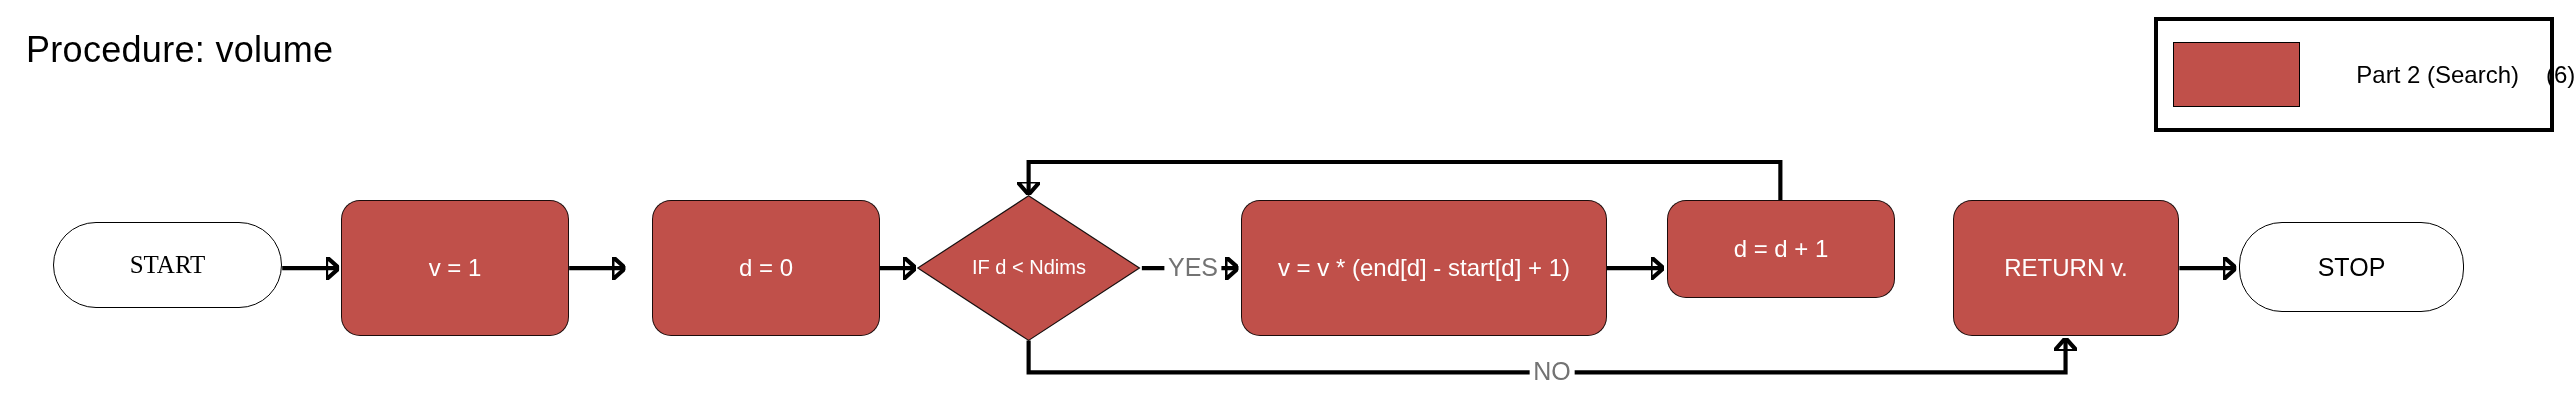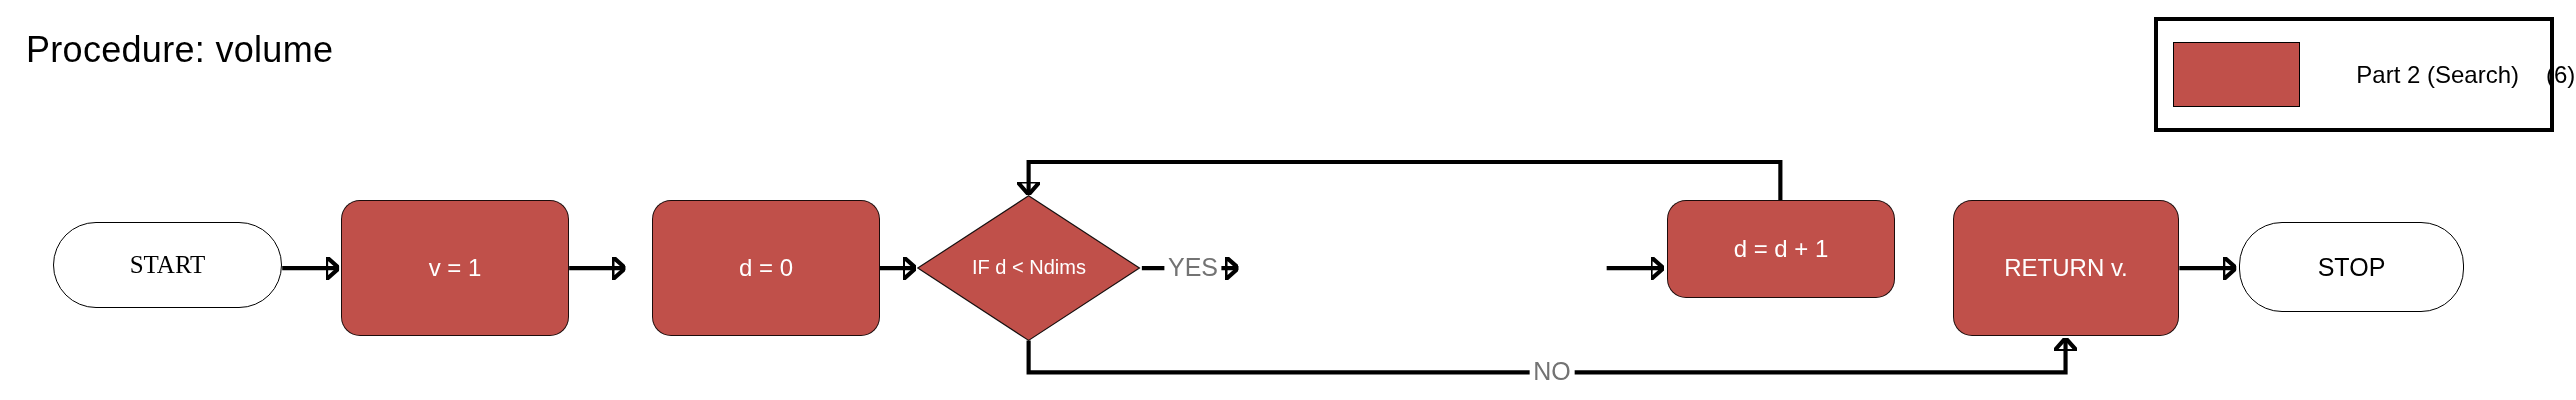--- a/index.html
+++ b/index.html
@@ -100,20 +100,23 @@
   </div>
 
   <div class="node process" style="left:652px;top:200px;width:228px;height:136px;">
     <span>d = 0</span>
   </div>
 
   <div class="diamond-label" style="left:918px;top:251px;width:222px;height:33px;">
     <span>IF d &lt; Ndims</span>
   </div>
 
+  <div class="node process" style="left:1241px;top:200px;width:366px;height:136px;">
+    <span>v = v * (end[d] - start[d] + 1)</span>
+  </div>
 
   <div class="node process" style="left:1667px;top:200px;width:228px;height:98px;">
     <span>d = d + 1</span>
   </div>
 
   <div class="node process" style="left:1953px;top:200px;width:226px;height:136px;">
     <span>RETURN v.</span>
   </div>
 
   <div class="node terminator" style="left:2239px;top:222px;width:225px;height:90px;border-radius:43px;">

